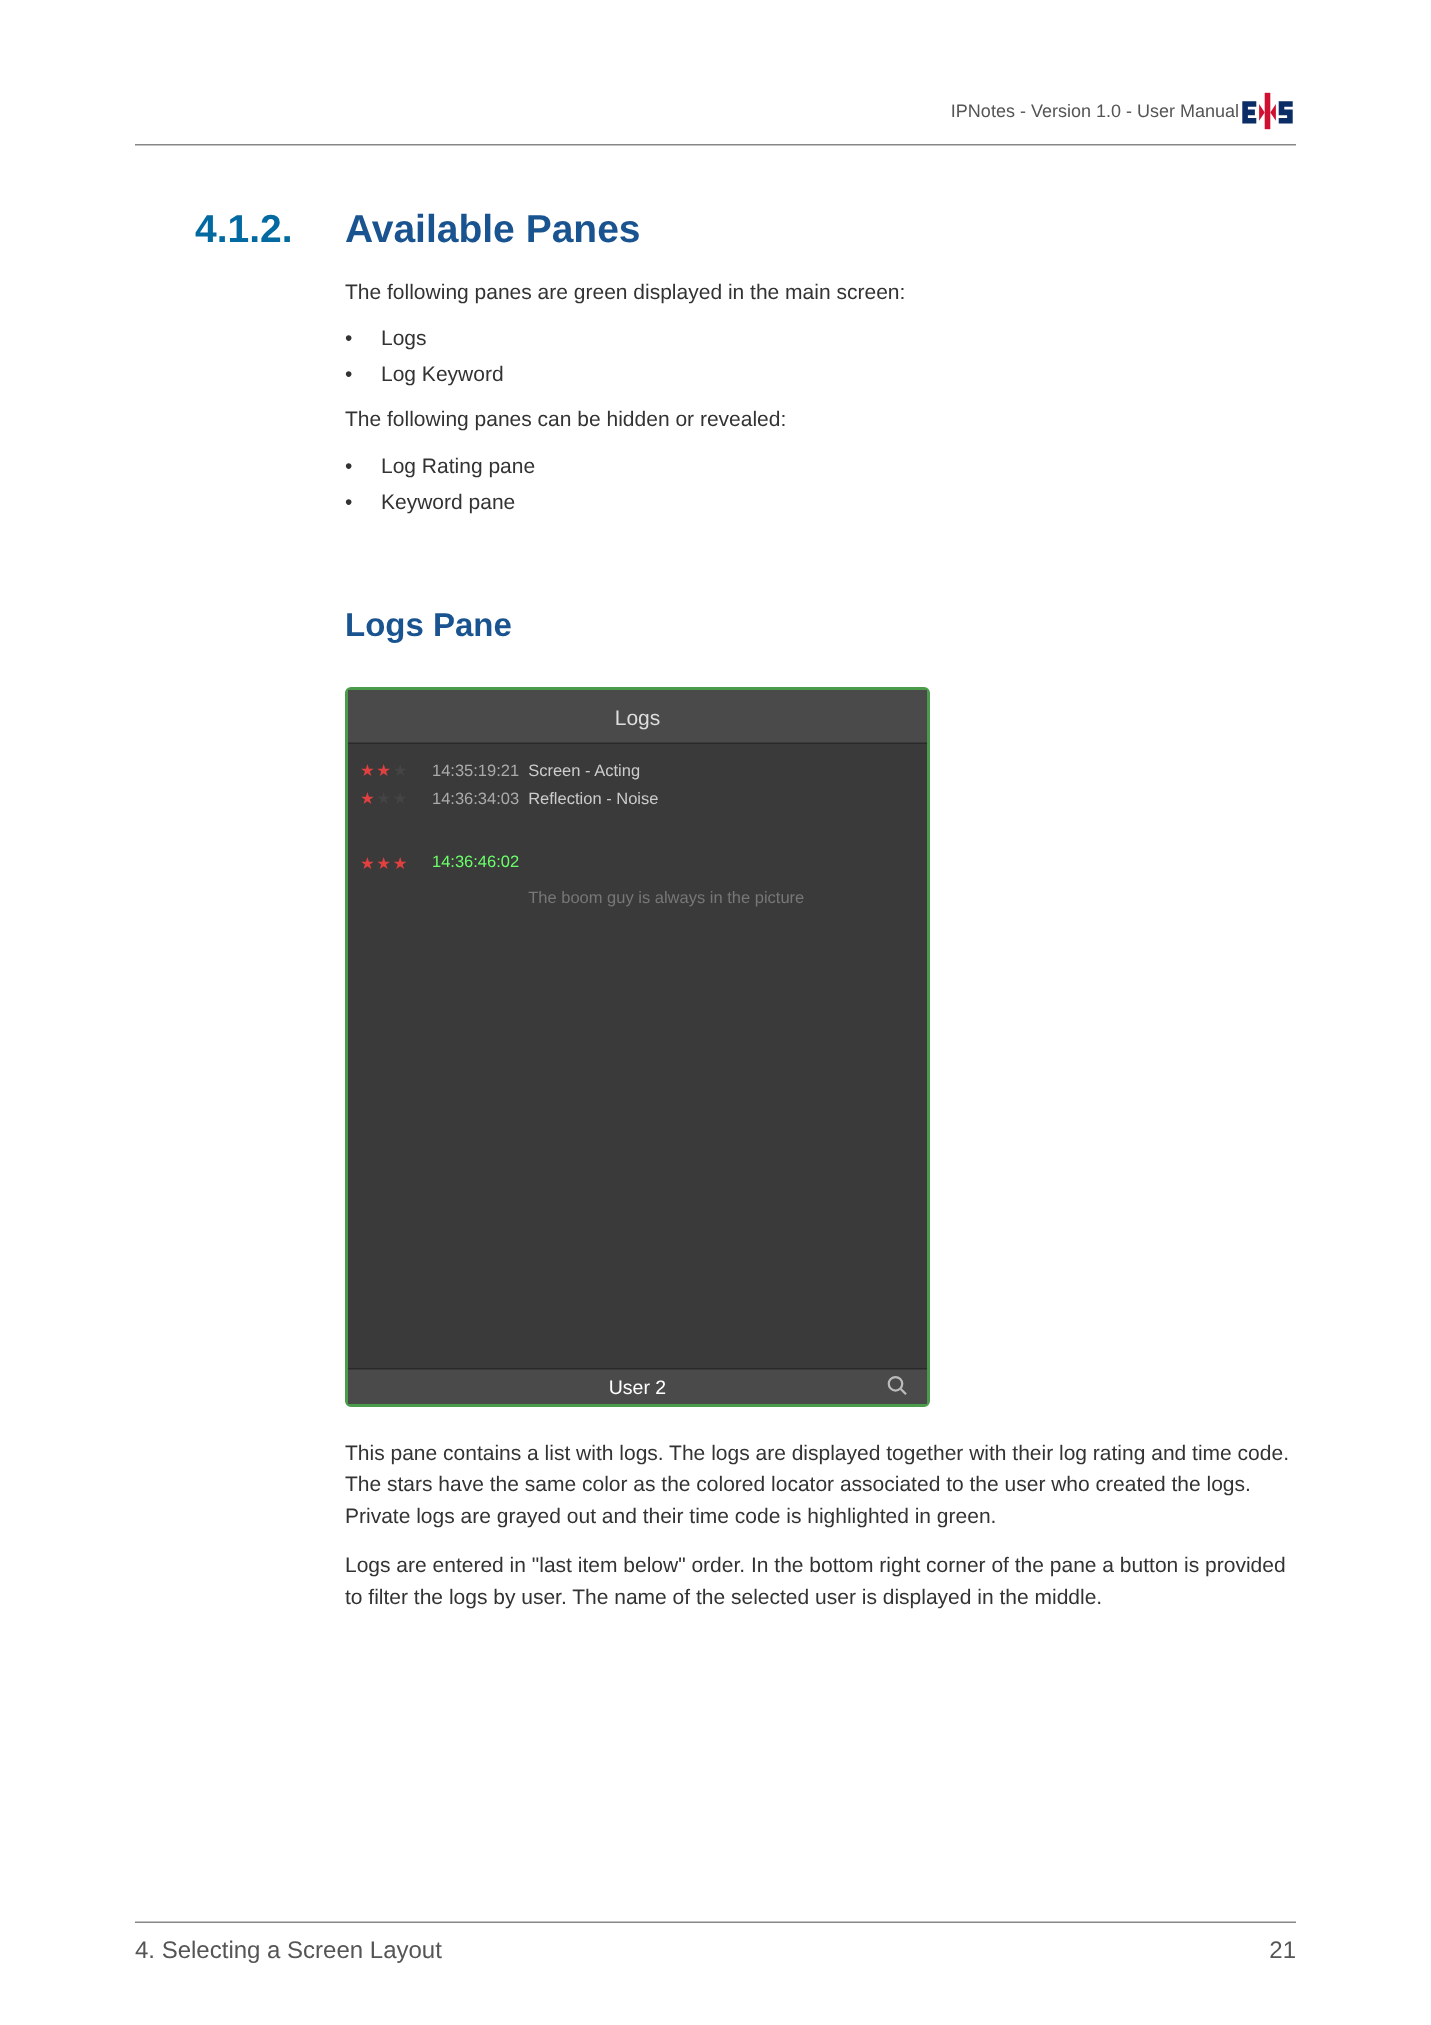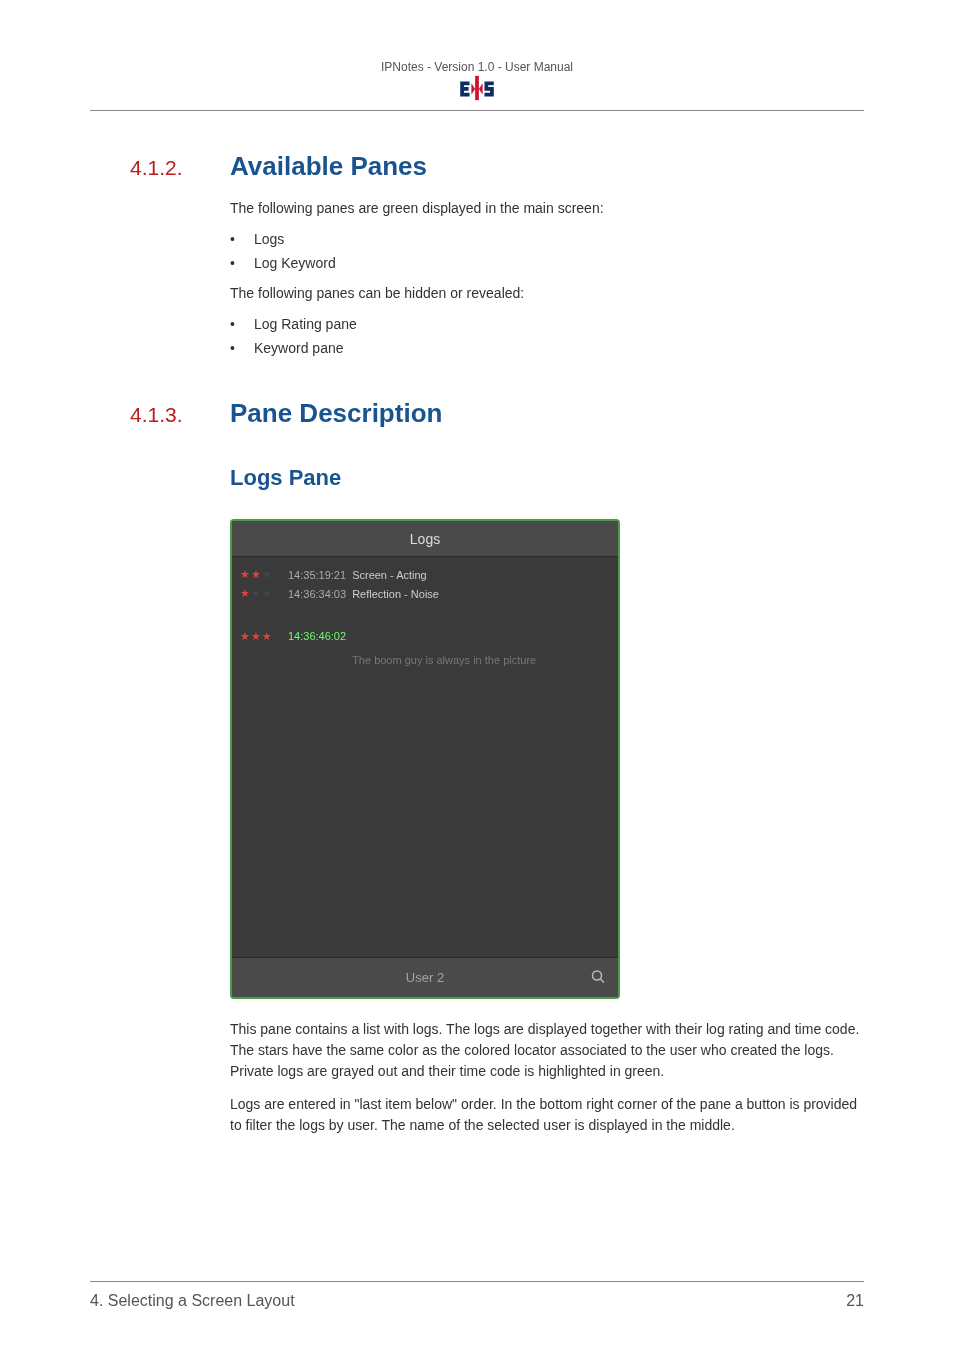--- a/index.html
+++ b/index.html
@@ -15,45 +15,44 @@
     width: 954px;
     height: 1350px;
     position: relative;
     padding: 60px 90px 40px 90px;
   }
   .header-line {
     border-bottom: 1px solid #888;
     padding-bottom: 8px;
     margin-bottom: 40px;
     display: flex;
-    justify-content: center;
-    align-items: center;
-    flex-direction: column;
+    justify-content: flex-end;
+    align-items: center;
   }
   .header-text {
     font-size: 12px;
     color: #555;
   }
   .logo {
     width: 38px;
     height: 28px;
     position: relative;
   }
   .content {
     padding-left: 40px;
   }
   .section-row {
     display: flex;
     align-items: baseline;
     margin-bottom: 16px;
   }
   .section-number {
-    font-size: 21px;
-    font-weight: normal;
-    color: #b91c1c;
+    font-size: 26px;
+    font-weight: bold;
+    color: #0369a1;
     width: 100px;
     flex-shrink: 0;
   }
   .section-title {
     font-size: 26px;
     font-weight: bold;
     color: #1a5490;
   }
   .sub-heading {
     font-size: 22px;
@@ -131,28 +130,28 @@
   .star {
     font-size: 11px;
     color: #444;
   }
   .star.red { color: #e04040; }
   .log-tc { color: #aaa; }
   .log-tc.green { color: #6aff6a; }
   .log-text { color: #ccc; }
   .log-text.dim { color: #777; margin-top: 48px; }
   .logs-footer {
-    height: 40px;
+    height: 24px;
     background: #4a4a4a;
     border-top: 1px solid #2a2a2a;
     display: flex;
     align-items: center;
     justify-content: center;
     position: relative;
-    color: #a3a3a3;
+    color: #ffffff;
     font-size: 13px;
   }
   .search-icon-wrap {
     position: absolute;
     right: 12px;
     top: 50%;
     transform: translateY(-50%);
     color: #aaa;
   }
 
@@ -213,24 +212,20 @@
       <span>Log Rating pane</span>
     </div>
     <div class="bullet-item">
       <span class="bullet">•</span>
       <span>Keyword pane</span>
     </div>
   </div>
 
   <div class="spacer-30"></div>
 
-  <div class="section-row">
-    <span class="section-number">4.1.3.</span>
-    <span class="section-title">Pane Description</span>
-  </div>
 
   <div class="spacer-10"></div>
 
   <h3 class="sub-heading">Logs Pane</h3>
 
   <div class="logs-pane">
     <div class="logs-title-bar">
       <span>Logs</span>
     </div>
     <div class="logs-body">

